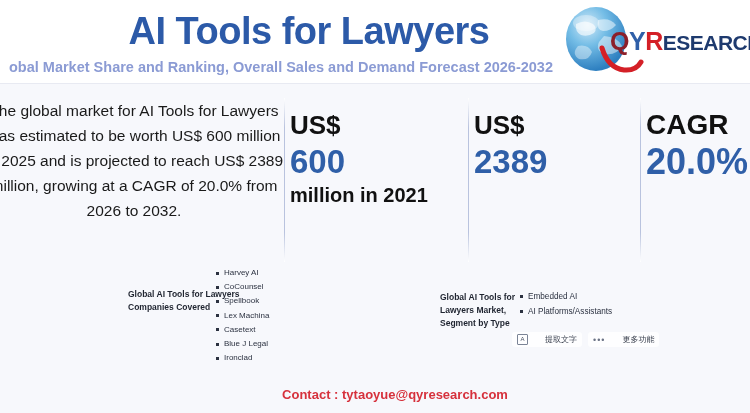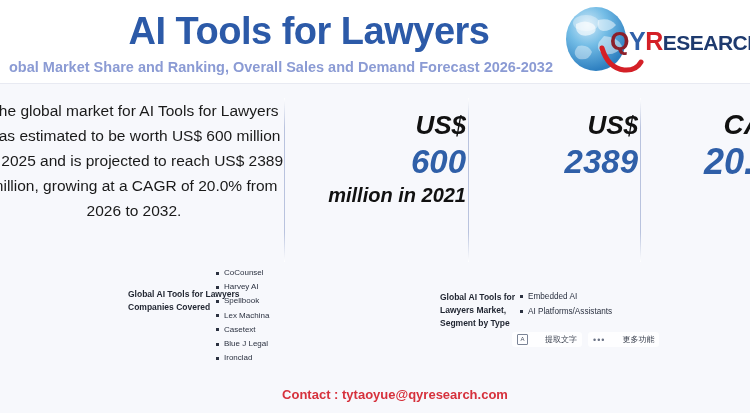--- a/index.html
+++ b/index.html
@@ -109,22 +109,21 @@
     height: 164px;
     background: linear-gradient(to bottom, #ffffff 0%, #b9c3de 18%, #b9c3de 82%, #ffffff 100%);
   }
   .div-1 { left: 284px; }
   .div-2 { left: 468px; }
   .div-3 { left: 640px; }
 
   .stat {
     position: absolute;
     top: 24px;
-    text-align: right;
-    font-style: italic;
+    text-align: left;
   }
   .stat-1 { left: 290px; width: 176px; }
   .stat-2 { left: 474px; width: 164px; }
   .stat-3 { left: 646px; width: 160px; }
 
   .stat-top {
     font-size: 26px;
     font-weight: bold;
     color: #111111;
     line-height: 34px;
@@ -291,25 +290,25 @@
       <div class="stat-value">20.0%</div>
     </div>
   </div>
 
   <div class="panel-left">
     <div class="panel-label">Global AI Tools for Lawyers Companies Covered</div>
   </div>
   <div class="bullets-left">
     <div class="bullet-row">
         <span class="bullet-dot"></span>
+        <span>Harvey AI</span>
+      </div>
+    <div class="bullet-row">
+        <span class="bullet-dot"></span>
         <span>CoCounsel</span>
-      </div>
-    <div class="bullet-row">
-        <span class="bullet-dot"></span>
-        <span>Harvey AI</span>
       </div>
     <div class="bullet-row">
         <span class="bullet-dot"></span>
         <span>Spellbook</span>
       </div>
     <div class="bullet-row">
         <span class="bullet-dot"></span>
         <span>Lex Machina</span>
       </div>
     <div class="bullet-row">

